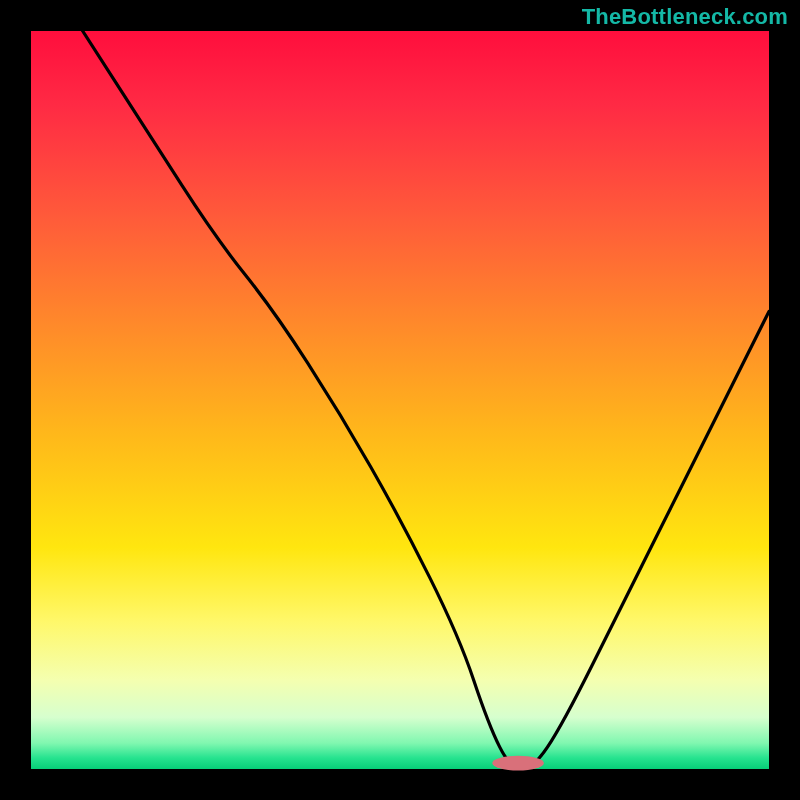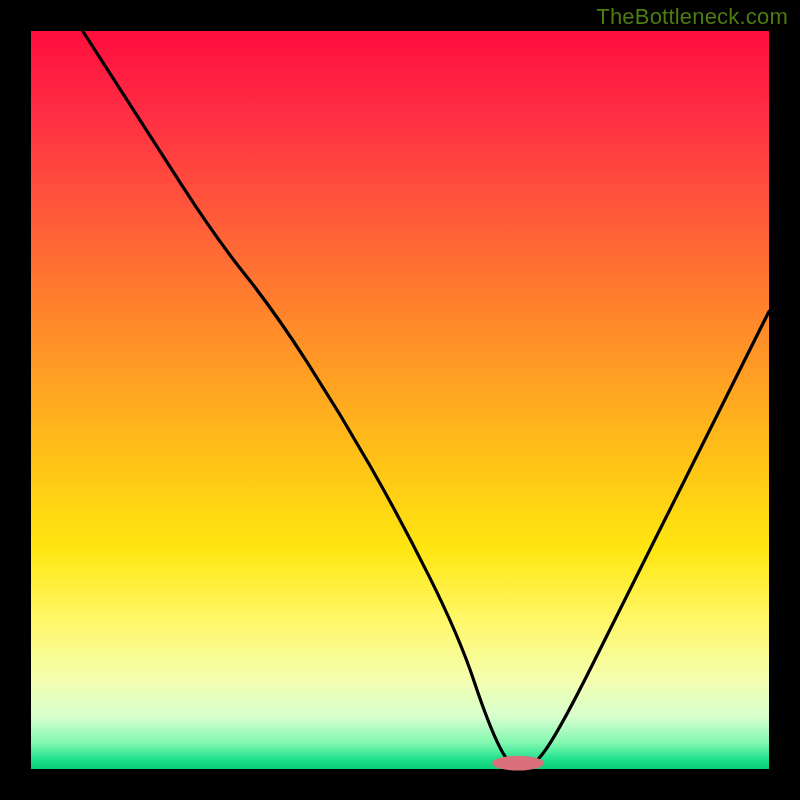--- a/index.html
+++ b/index.html
@@ -15,22 +15,22 @@
     width: 800px;
     height: 800px;
     background: #000;
   }
   .watermark {
     position: absolute;
     top: 4px;
     right: 12px;
     font-family: Arial, Helvetica, sans-serif;
     font-size: 22px;
-    font-weight: 400;
-    color: #4d7c0f;
+    font-weight: 700;
+    color: #14b8a6;
     letter-spacing: 0.2px;
     user-select: none;
     margin-left: 27px;
   }
   svg {
     position: absolute;
     left: 0;
     top: 0;
   }
 </style>

